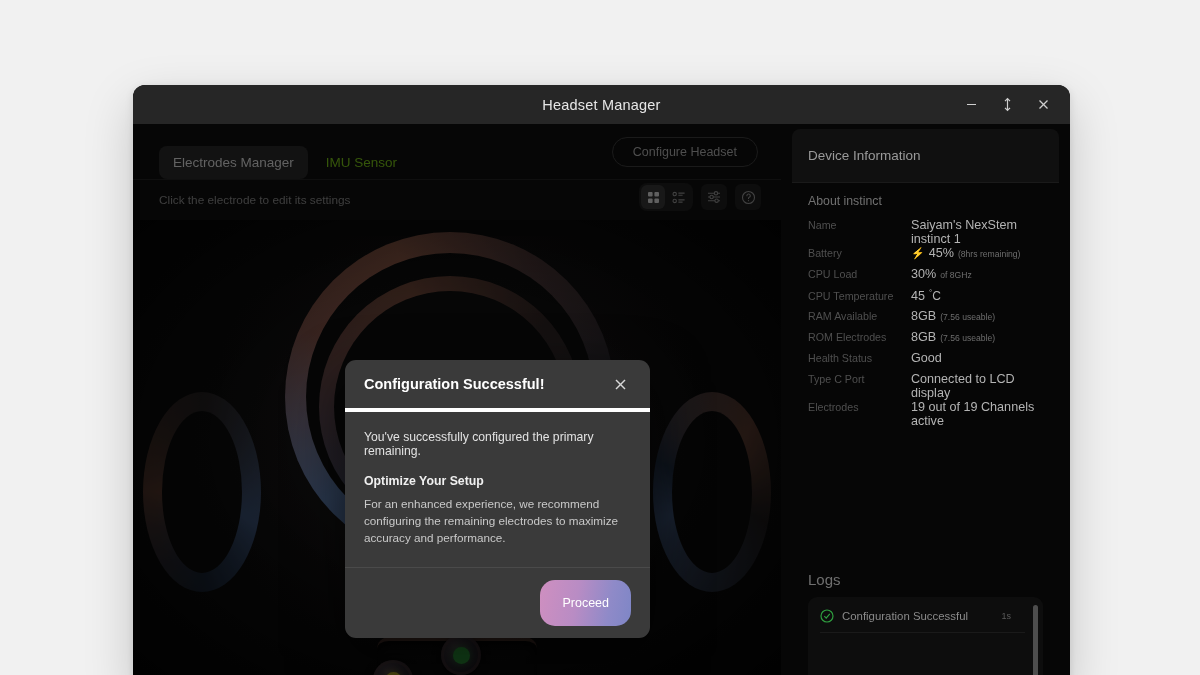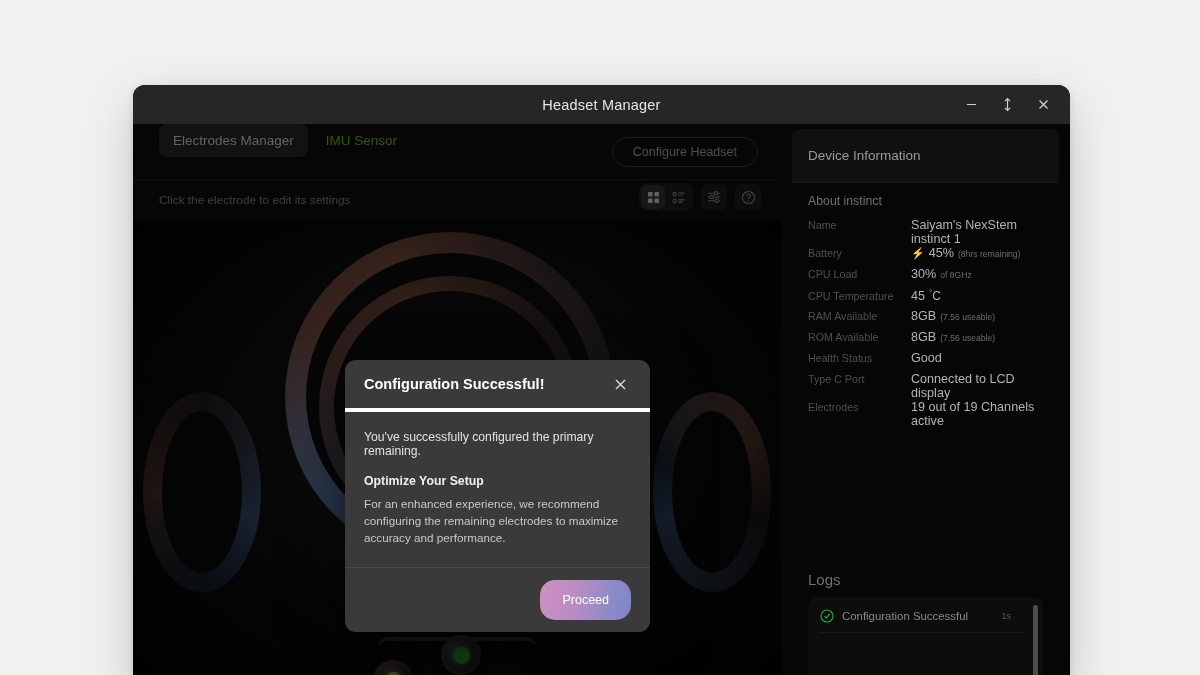--- a/index.html
+++ b/index.html
@@ -32,21 +32,21 @@
   }
   .winbtn svg{ display:block; }
 
   
   .wbody{ display:flex; height:561px; }
   .left{ position:relative; width:648px; background:#0a0a0a; overflow:hidden; }
   .right{ width:289px; background:#060606; position:relative; }
 
   
   .tabsrow{
-    position:relative; height:56px; display:flex; align-items:flex-start;
+    position:relative; height:56px; display:flex; align-items:flex-end;
     padding:0 26px 0 26px; border-bottom:1px solid #161616;
   }
   .tabs{ display:flex; align-items:center; gap:4px; }
   .tab{
     font-size:13.5px; color:#4d7c0f; padding:9px 14px; border-radius:8px; white-space:nowrap;
   }
   .tab.active{ background:#1b1b1b; color:#8d8d8d; }
   .cfgbtn{
     position:absolute; right:23px; top:13px;
     height:30px; padding:0 20px; display:flex; align-items:center; justify-content:center;
@@ -146,21 +146,21 @@
     padding:0 19px; border-bottom:4px solid #ffffff;
   }
   .mtitle{ font-size:14.5px; font-weight:bold; color:#fff; }
   .mclose{ width:22px; height:22px; display:flex; align-items:center; justify-content:center; color:#d8d8d8; }
   .mbody{ padding:18px 19px 20px 19px; border-bottom:1px solid #4a4a4a; }
   .mline{ font-size:12.2px; color:#e2e2e2; margin-bottom:16px; }
   .msub{ font-size:12.3px; font-weight:bold; color:#f0f0f0; margin-bottom:7px; }
   .mtext{ font-size:11.7px; color:#c9c9c9; line-height:1.47; }
   .mfoot{ padding:12px 19px; display:flex; justify-content:flex-end; }
   .proceed{
-    height:40px; padding:0 22px; border-radius:15px; border:0;
+    height:46px; padding:0 22px; border-radius:15px; border:0;
     display:flex; align-items:center; justify-content:center;
     background:linear-gradient(100deg,#cf8fc0 0%,#b98cc4 40%,#8f8ac8 75%,#7e86c6 100%);
     color:#fff; font-size:12.5px; font-family:inherit;
   }
 
   
   .devpanel{
     position:absolute; left:11px; top:5px; width:267px; height:54px;
     background:#101010; border-radius:8px 8px 0 0; border-bottom:1px solid #1a1a1a;
     display:flex; align-items:center; padding:0 16px;
@@ -375,21 +375,21 @@
                 </div>
               </div>
               <div class="row">
                 <div class="rk">RAM Available</div>
                 <div class="rv">
                   <span>8GB</span>
                   <span class="sm">(7.56 useable)</span>
                 </div>
               </div>
               <div class="row">
-                <div class="rk">ROM Available</div>
+                <div class="rk">ROM Electrodes</div>
                 <div class="rv">
                   <span>8GB</span>
                   <span class="sm">(7.56 useable)</span>
                 </div>
               </div>
               <div class="row">
                 <div class="rk">Health Status</div>
                 <div class="rv">
                   <span>Good</span>
                 </div>

